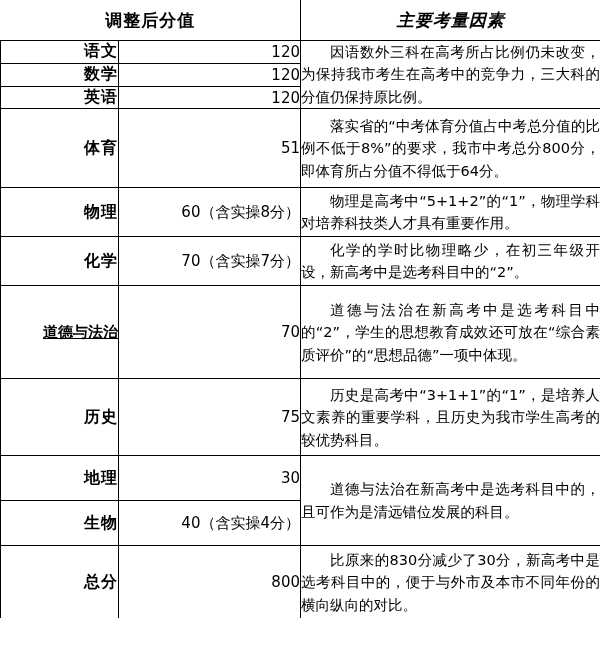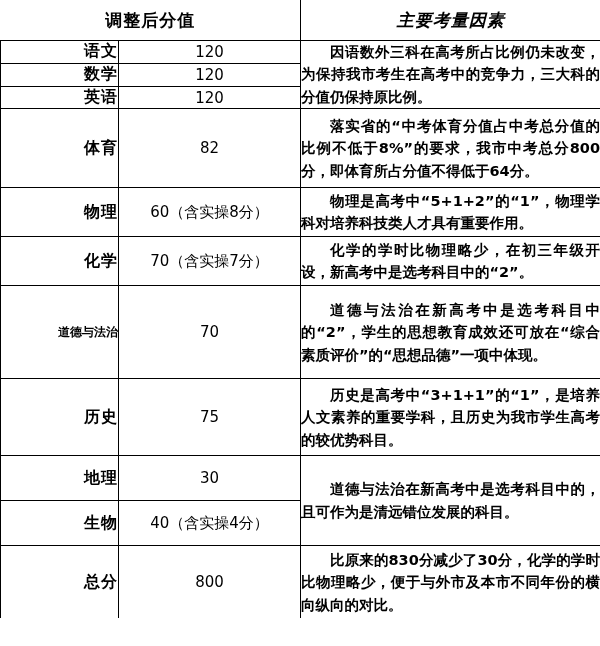--- a/index.html
+++ b/index.html
@@ -46,35 +46,35 @@
   .col-score  { width: 182px; }
   .col-reason { width: 300px; }
 
   td.subject {
     text-align: right;
     font-size: 16px;
     font-weight: bold;
     letter-spacing: 1px;
   }
   td.subject.small {
-    font-size: 12px;
+    font-size: 15px;
     letter-spacing: 0px;
+    text-decoration: underline;
   }
   td.score {
-    text-align: center;
+    text-align: right;
     font-size: 15px;
   }
   td.reason {
     font-size: 14.5px;
     line-height: 1.55;
     padding: 6px 9px 6px 9px;
     text-align: justify;
     text-justify: inter-ideograph;
     text-indent: 2em;
-    font-weight: bold;
   }
   td.lcell { border-left: none; }
   td.rcell { border-right: none; }
   tr.lastrow td { border-bottom: none; }
 </style>
 </head>
 <body>
 
 <div class="sheet">
   <table class="grid">
@@ -98,21 +98,21 @@
         <td class="subject lcell">数学</td>
         <td class="score">120</td>
       </tr>
       <tr>
         <td class="subject lcell">英语</td>
         <td class="score">120</td>
       </tr>
 
       <tr>
         <td class="subject lcell" style="height:78px">体育</td>
-        <td class="score">82</td>
+        <td class="score">51</td>
         <td class="reason rcell">落实省的“中考体育分值占中考总分值的比例不低于8%”的要求，我市中考总分800分，即体育所占分值不得低于64分。</td>
       </tr>
 
       <tr>
         <td class="subject lcell" style="height:48px">物理</td>
         <td class="score">60（含实操8分）</td>
         <td class="reason rcell">物理是高考中“5+1+2”的“1”，物理学科对培养科技类人才具有重要作用。</td>
       </tr>
 
       <tr>
@@ -139,17 +139,17 @@
         <td class="reason rcell" rowspan="2">道德与法治在新高考中是选考科目中的，且可作为是清远错位发展的科目。</td>
       </tr>
       <tr>
         <td class="subject lcell" style="height:44px">生物</td>
         <td class="score">40（含实操4分）</td>
       </tr>
 
       <tr class="lastrow">
         <td class="subject lcell" style="height:72px">总分</td>
         <td class="score">800</td>
-        <td class="reason rcell">比原来的830分减少了30分，化学的学时比物理略少，便于与外市及本市不同年份的横向纵向的对比。</td>
+        <td class="reason rcell">比原来的830分减少了30分，新高考中是选考科目中的，便于与外市及本市不同年份的横向纵向的对比。</td>
       </tr>
     </tbody>
   </table>
 </div>
 
 </body></html>

